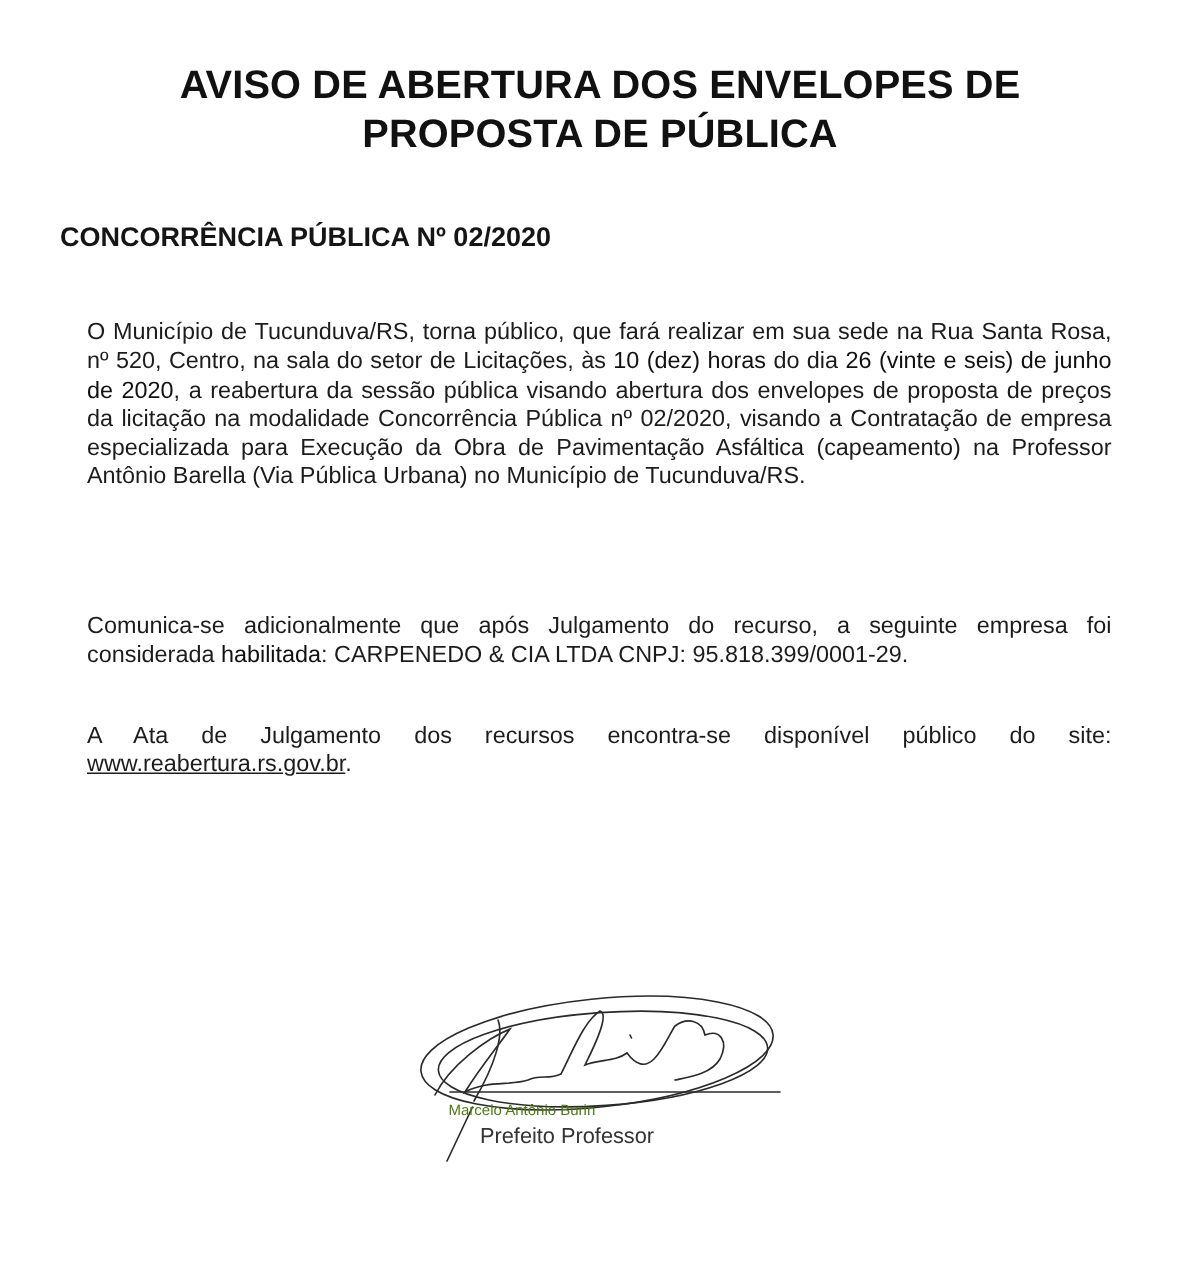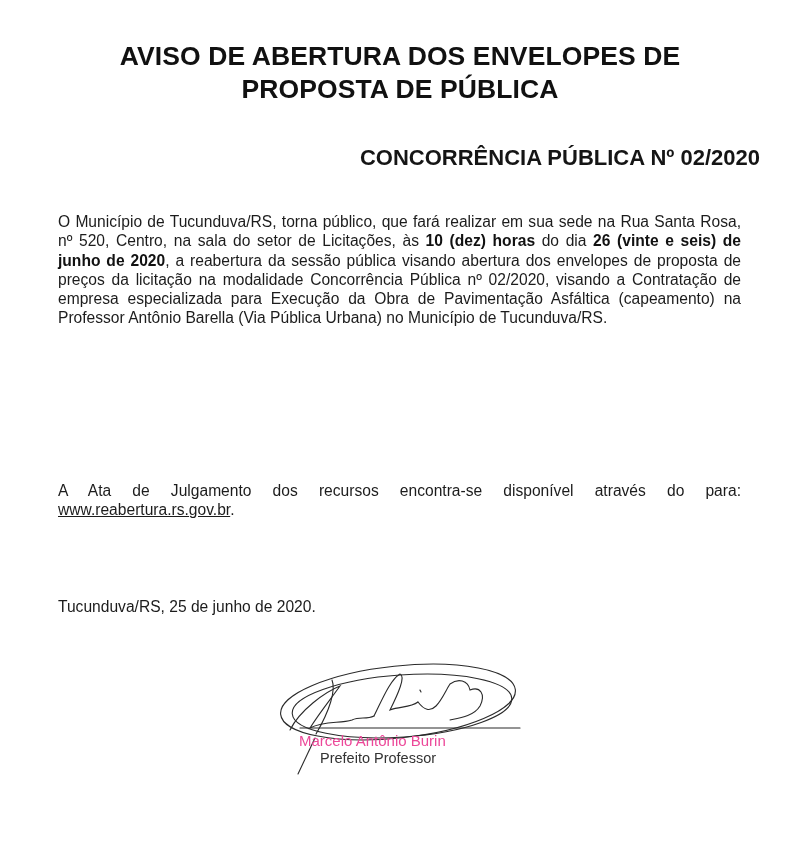--- a/index.html
+++ b/index.html
@@ -1,52 +1,52 @@
 <!DOCTYPE html>
 <html><head>
 <meta charset="utf-8">
 <style>
   html, body { margin: 0; padding: 0; background: #ffffff; }
   body { width: 800px; height: 856px; position: relative; overflow: hidden;
          font-family: "Liberation Sans", sans-serif; color: #1a1a1a; }
   .page { position: absolute; left: 0; top: 0; width: 800px; height: 694px; background: #fff; }
   .title { position: absolute; left: 40px; width: 720px; top: 40px; text-align: center;
            font-weight: bold; font-size: 26.5px; line-height: 33px; color: #111; letter-spacing: 0.1px; }
-  .subtitle { position: absolute; left: 40px; width: 720px; top: 147px; text-align: right;
-              font-weight: bold; font-size: 22px; line-height: 22px; color: #151515; }
+  .subtitle { position: absolute; left: 40px; width: 720px; top: 147px; text-align: left;
+              font-weight: bold; font-size: 18px; line-height: 22px; color: #151515; }
   .para { position: absolute; left: 58px; width: 683px; font-size: 15.6px; line-height: 19.3px;
           text-align: justify; color: #1c1c1c; }
-  .para b { font-weight: bold; color: #111; }
+  .para b { font-weight: normal; color: #111; }
   #p1 { top: 212px; }
   #p2 { top: 408px; }
   #p3 { top: 481px; }
   #dateline { position: absolute; left: 58px; top: 597px; font-size: 15.6px; line-height: 19px; color: #1c1c1c; }
   .link { text-decoration: underline; color: #1c1c1c; }
   .signature { position: absolute; left: 270px; top: 650px; width: 260px; height: 130px; }
-  .signer-name { position: absolute; left: 299px; top: 732px; font-size: 15px; line-height: 17px; color: #ec4899; }
+  .signer-name { position: absolute; left: 299px; top: 732px; font-size: 10px; line-height: 17px; color: #4d7c0f; }
   .signer-role { position: absolute; left: 320px; top: 750px; font-size: 14.5px; line-height: 17px; color: #333; }
 </style>
 </head>
 <body>
 
 <div class="page">
 
   <div class="title">
     <div>AVISO DE ABERTURA DOS ENVELOPES DE</div>
     <div>PROPOSTA DE PÚBLICA</div>
   </div>
 
   <div class="subtitle">CONCORRÊNCIA PÚBLICA Nº 02/2020</div>
 
   <div class="para" id="p1"><span>O Município de Tucunduva/RS, torna público, que fará realizar em sua sede na Rua Santa Rosa, nº 520, Centro, na sala do setor de Licitações, às </span><b>10 (dez) horas</b><span> do dia </span><b>26 (vinte e seis) de junho de 2020</b><span>, a reabertura da sessão pública visando abertura dos envelopes de proposta de preços da licitação na modalidade Concorrência Pública nº 02/2020, visando a Contratação de empresa especializada para Execução da Obra de Pavimentação Asfáltica (capeamento) na Professor Antônio Barella (Via Pública Urbana) no Município de Tucunduva/RS.</span></div>
 
+  <div class="para" id="p2"><span>Comunica-se adicionalmente que após Julgamento do recurso, a seguinte empresa foi considerada </span><b>habilitada</b><span>: CARPENEDO &amp; CIA LTDA CNPJ: 95.818.399/0001-29.</span></div>
 
-  <div class="para" id="p3"><span>A Ata de Julgamento dos recursos encontra-se disponível através do para: </span><span class="link">www.reabertura.rs.gov.br</span><span>.</span></div>
+  <div class="para" id="p3"><span>A Ata de Julgamento dos recursos encontra-se disponível público do site: </span><span class="link">www.reabertura.rs.gov.br</span><span>.</span></div>
 
-  <div id="dateline">Tucunduva/RS, 25 de junho de 2020.</div>
 
   <svg class="signature" viewBox="0 0 260 130" xmlns="http://www.w3.org/2000/svg">
     <g fill="none" stroke="#2a2a2a" stroke-width="1.1" stroke-linecap="round">
       <ellipse cx="128" cy="52" rx="118" ry="36" transform="rotate(-6 128 52)"></ellipse>
       <ellipse cx="132" cy="56" rx="110" ry="31" transform="rotate(-4 132 56)"></ellipse>
       <path d="M20 80 C 30 60, 55 42, 70 36 C 60 50, 50 62, 40 78 C 55 70, 70 74, 82 70 C 90 66, 96 70, 104 66"></path>
       <path d="M62 30 C 66 40, 60 60, 46 84"></path>
       <path d="M104 66 C 112 50, 120 30, 130 24 C 136 26, 128 44, 120 60 C 130 56, 140 58, 148 52"></path>
       <path d="M150 40 L 151 42"></path>
       <path d="M148 52 C 154 60, 160 62, 166 56 C 172 50, 176 40, 180 34 C 188 28, 198 30, 200 40 C 210 36, 216 44, 210 56 C 204 66, 190 68, 180 70"></path>

